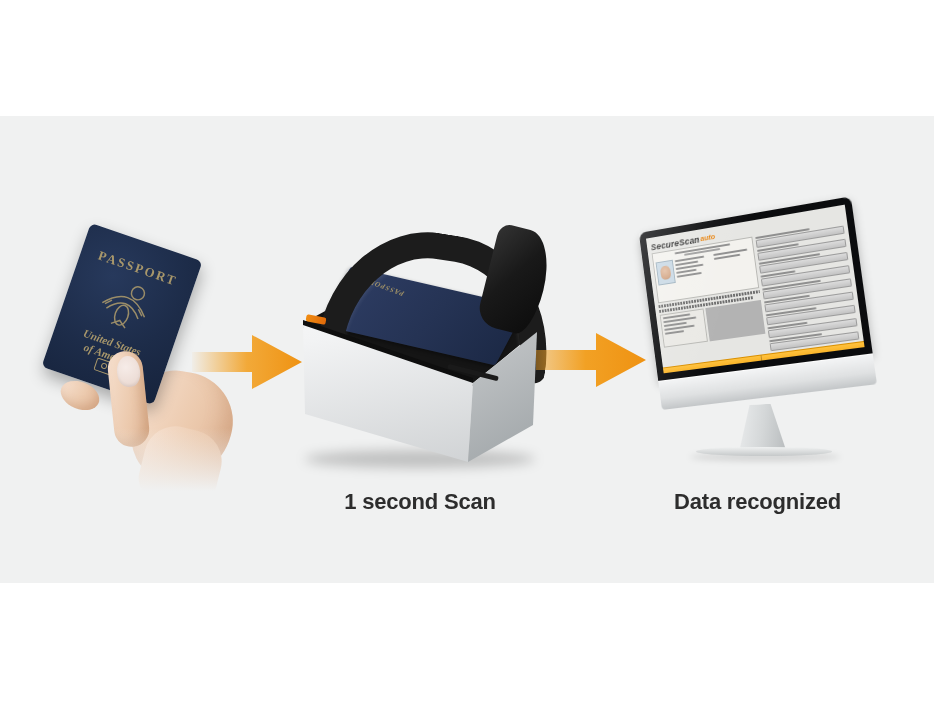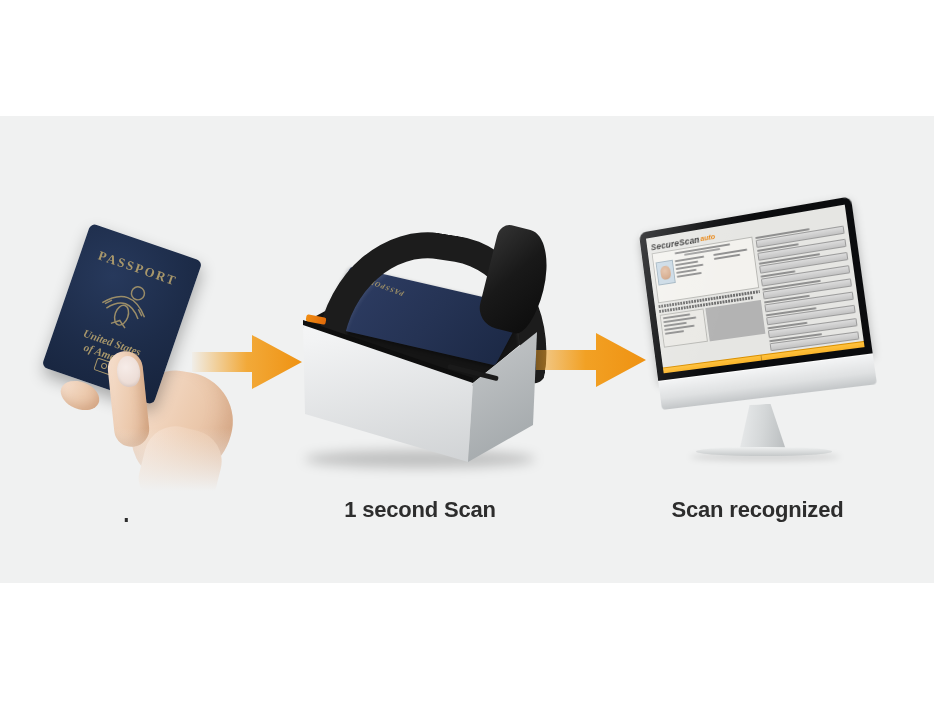--- a/index.html
+++ b/index.html
@@ -2,21 +2,21 @@
 <html style="--arrow: #F2A124; --band: #F0F1F1; --passport_navy: #1D2C49; --gold: #A8976B; --bar_orange_light: #FFC23E; --bar_orange_dark: #F09A00;"><head>
 <meta charset="utf-8">
 <style>
   html,body{margin:0;padding:0;background:#fff;}
   .canvas{position:relative;width:934px;height:701px;background:#ffffff;overflow:hidden;
           font-family:"Liberation Sans",sans-serif;}
   .band{position:absolute;left:0;top:116px;width:934px;height:467px;background:var(--band,#F0F1F1);}
 
   
   .caption{position:absolute;top:489px;font-weight:700;font-size:22px;line-height:25px;
-           color:#2d2d2d;text-align:center;letter-spacing:-0.2px;margin-top:8px;}
+           color:#2d2d2d;text-align:center;letter-spacing:-0.2px;}
   .cap1{left:30px;width:190px;}
   .cap2{left:318px;width:204px;}
   .cap3{left:645px;width:225px;}
 
   
   .arrow{position:absolute;width:112px;height:58px;}
   .arrow1{left:192px;top:333px;}
   .arrow2{left:536px;top:331px;}
 
   
@@ -304,15 +304,15 @@
     </div>
     <div class="mon-chin"></div>
   </div>
   <div class="mon-stand"></div>
   <div class="mon-base-shadow"></div>
   <div class="mon-base"></div>
 
   <div class="caption cap1">Passports</div>
   <div class="caption cap2">1 second Scan</div>
   <div class="caption cap3">
-    <div>Scan recognized</div>
+    <div>Data recognized</div>
   </div>
 </div>
 
 </body></html>

